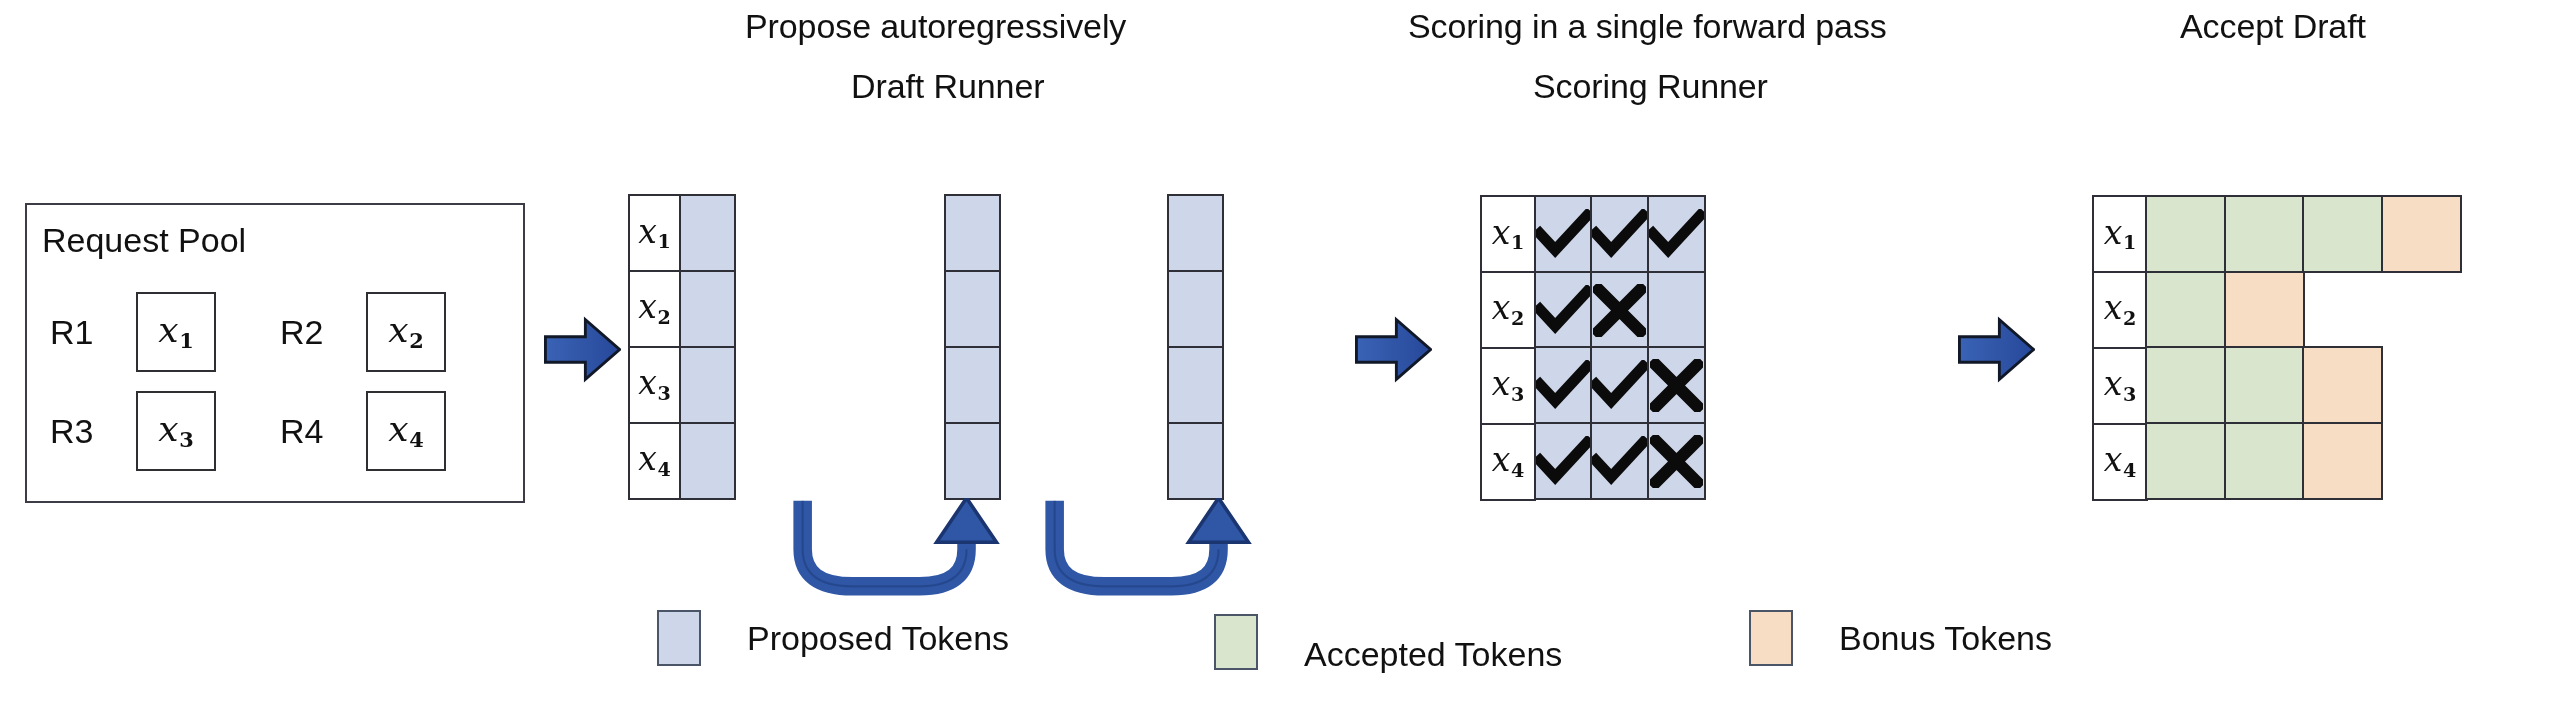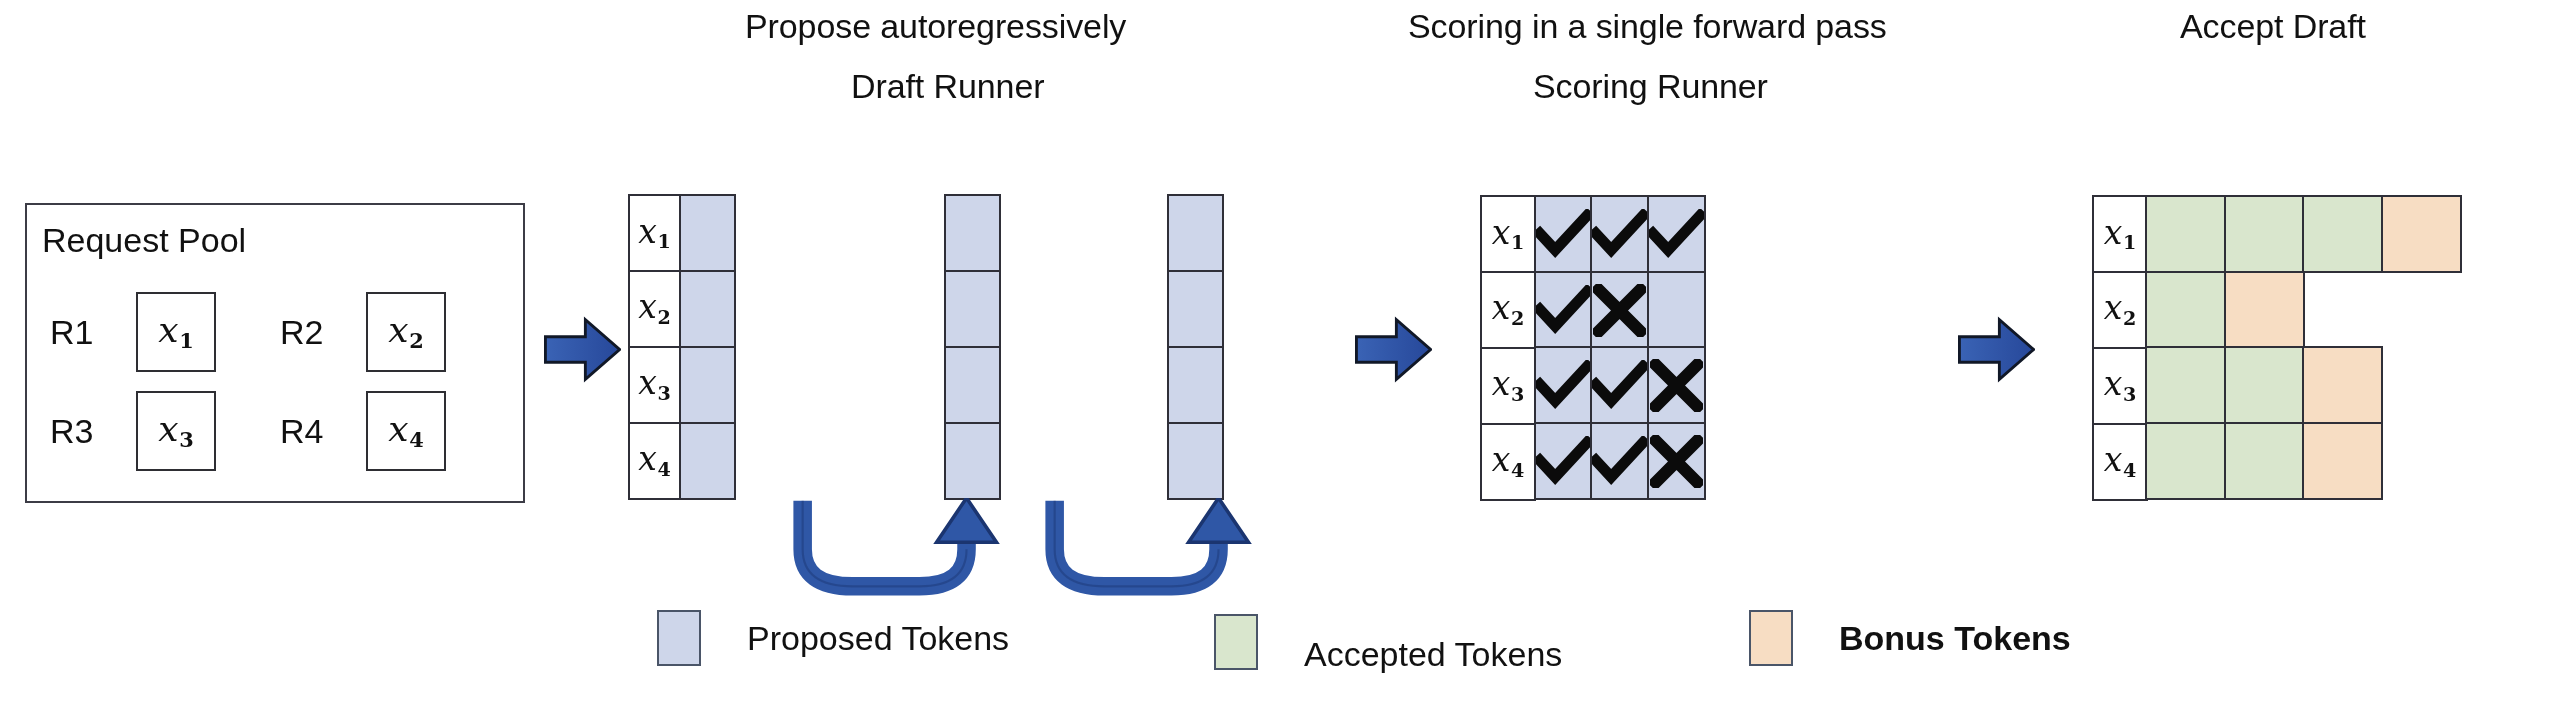--- a/index.html
+++ b/index.html
@@ -348,17 +348,17 @@
     <span class="legend-label" style="margin-left:46px;">Proposed Tokens</span>
   </div>
 
   <div class="abs legend-item" style="left:1214px;top:610px;">
     <span class="legend-swatch" style="background:#d9e6cd;"></span>
     <span class="legend-label" style="margin-left:46px;margin-top:25px;">Accepted Tokens</span>
   </div>
 
   <div class="abs legend-item" style="left:1749px;top:610px;">
     <span class="legend-swatch" style="background:#f7ddc3;"></span>
-    <span class="legend-label" style="margin-left:46px;font-weight:bold;">Bonus Tokens</span>
+    <span class="legend-label" style="margin-left:46px;">Bonus Tokens</span>
   </div>
 
 </div>
 
 
 </body></html>

